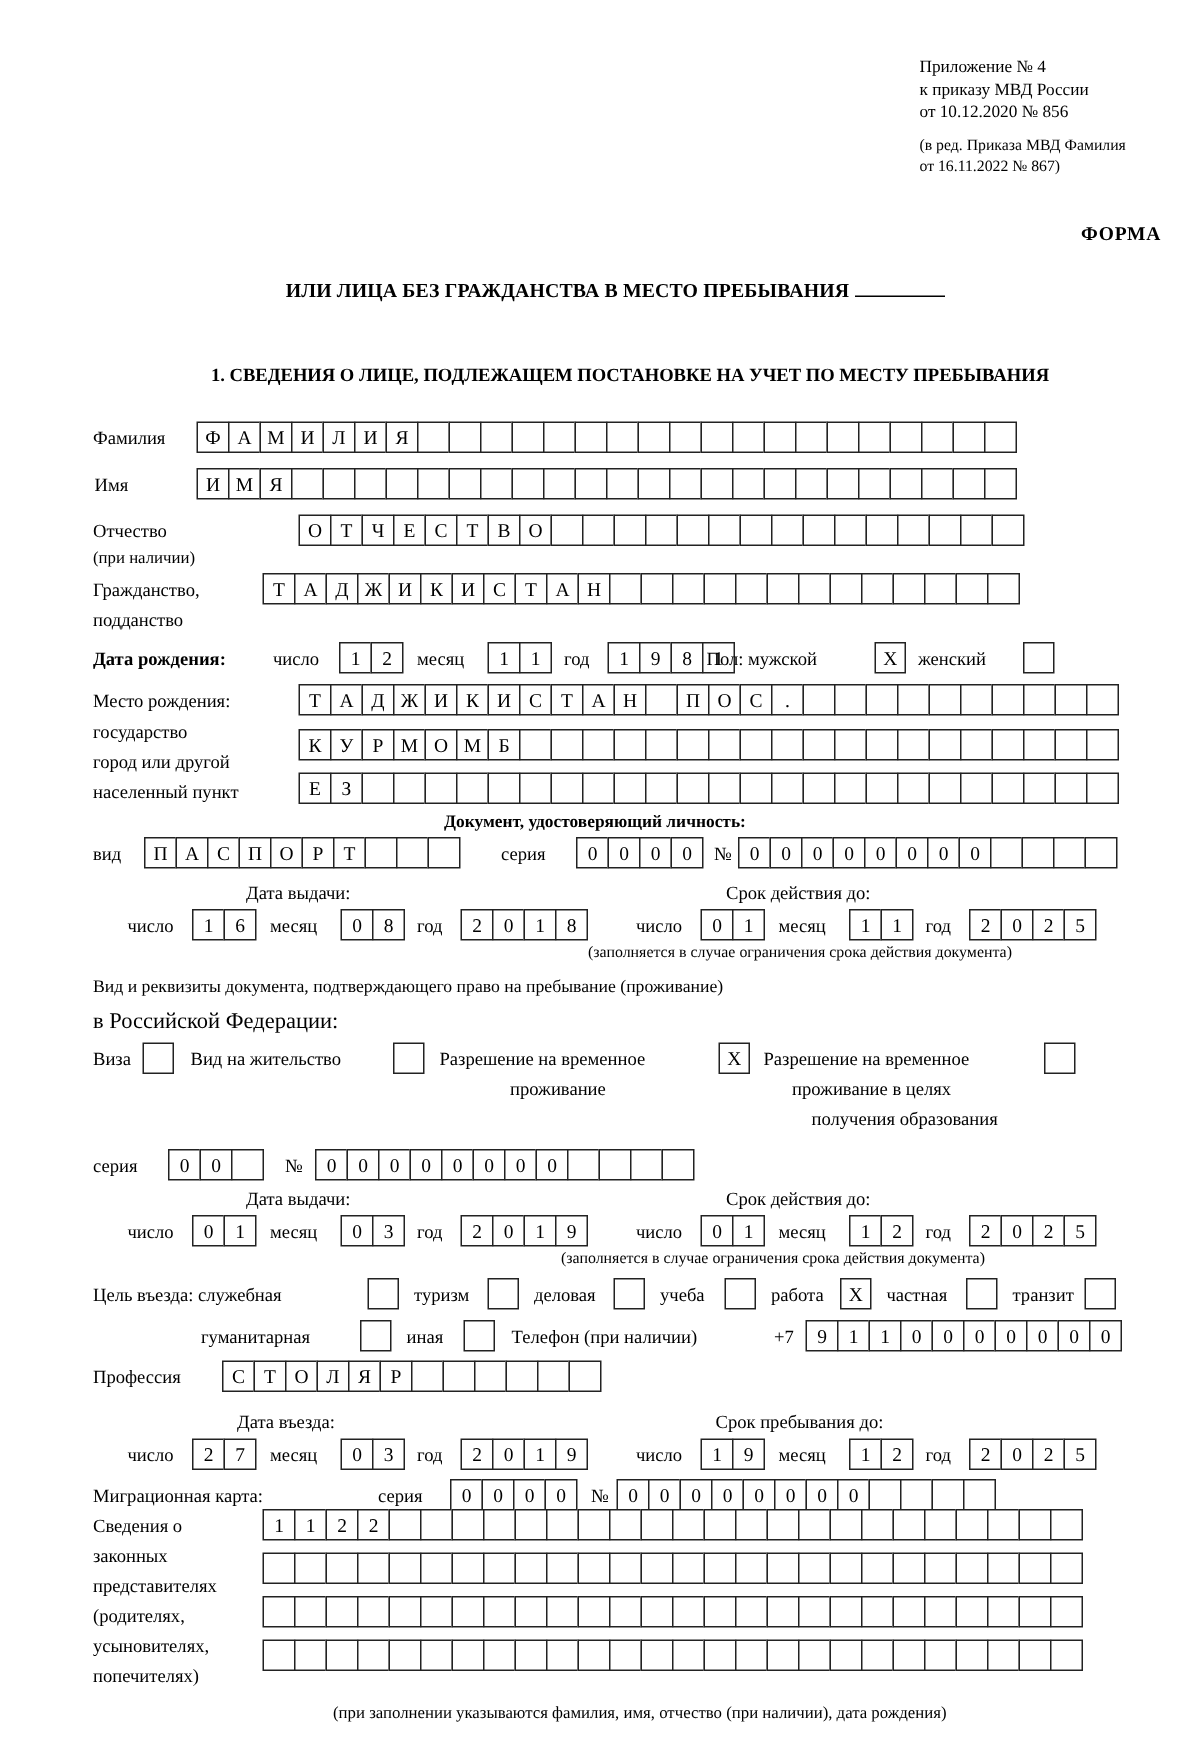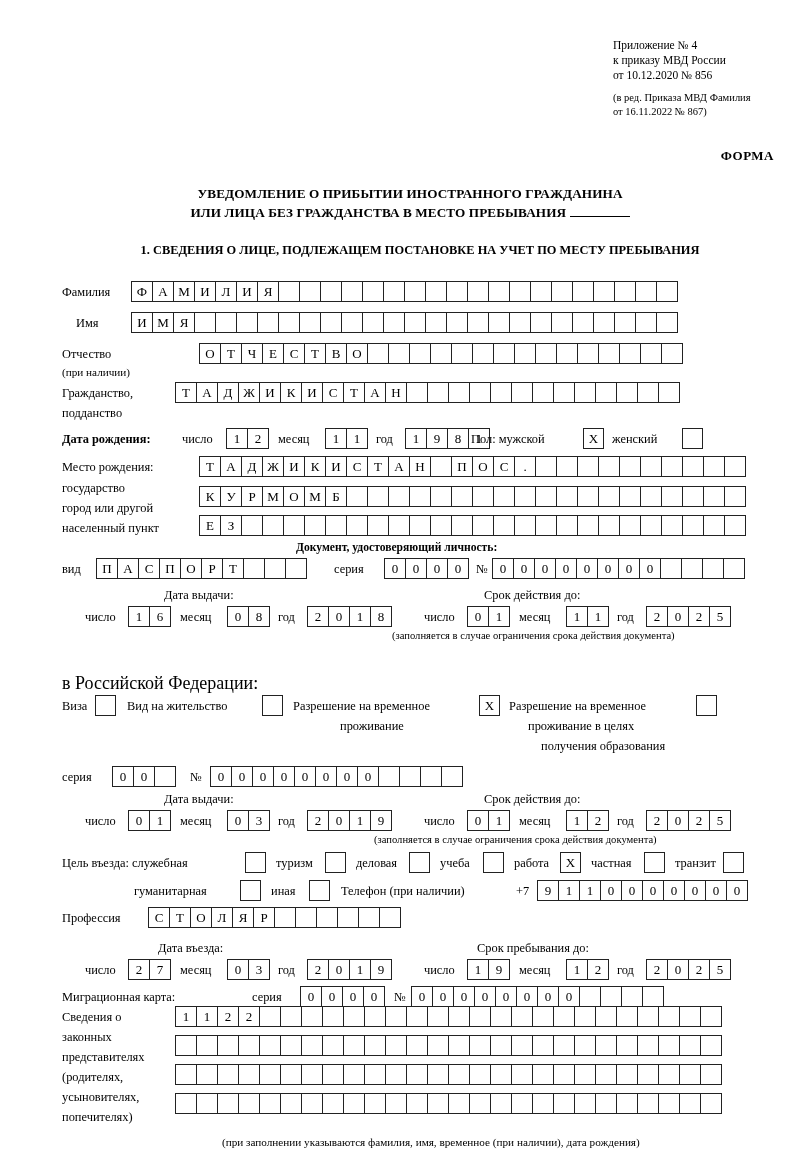--- a/index.html
+++ b/index.html
@@ -66,21 +66,20 @@
     <div>Приложение № 4</div>
     <div>к приказу МВД России</div>
     <div>от 10.12.2020 № 856</div>
     <div class="small">(в ред. Приказа МВД Фамилия</div>
     <div class="small" style="margin-top:0">от 16.11.2022 № 867)</div>
   </div>
 
   <div class="forma">ФОРМА</div>
 
   <div class="title">
-    <div>УВЕДОМЛЕНИЕ О ПРИБЫТИИ ИНОСТРАННОГО ГРАЖДАНИНА</div>
     <div><span>ИЛИ ЛИЦА БЕЗ ГРАЖДАНСТВА В МЕСТО ПРЕБЫВАНИЯ</span> <span class="ul"></span></div>
   </div>
 
   <div class="section1">1. СВЕДЕНИЯ О ЛИЦЕ, ПОДЛЕЖАЩЕМ ПОСТАНОВКЕ НА УЧЕТ ПО МЕСТУ ПРЕБЫВАНИЯ</div>
 
   <div class="lbl" style="left:62px;top:285px;">Фамилия</div>
   <div class="boxrow" id="row-surname" style="left:131px;top:281px;">
       <div class="bx">Ф</div>
       <div class="bx">А</div>
       <div class="bx">М</div>
@@ -102,21 +101,21 @@
       <div class="bx"></div>
       <div class="bx"></div>
       <div class="bx"></div>
       <div class="bx"></div>
       <div class="bx"></div>
       <div class="bx"></div>
       <div class="bx"></div>
       <div class="bx"></div>
     </div>
 
-  <div class="lbl" style="left:76px;top:316px;">Имя</div>
+  <div class="lbl" style="left:63px;top:316px;">Имя</div>
   <div class="boxrow" id="row-name" style="left:131px;top:312px;">
       <div class="bx">И</div>
       <div class="bx">М</div>
       <div class="bx">Я</div>
       <div class="bx"></div>
       <div class="bx"></div>
       <div class="bx"></div>
       <div class="bx"></div>
       <div class="bx"></div>
       <div class="bx"></div>
@@ -379,21 +378,22 @@
   <div class="lbl" style="left:617px;top:610px;">год</div>
   <div class="boxrow" id="row-docvalidyear" style="left:646px;top:606px;">
       <div class="bx">2</div>
       <div class="bx">0</div>
       <div class="bx">2</div>
       <div class="bx">5</div>
     </div>
 
   <div class="note" style="left:392px;top:630px;">(заполняется в случае ограничения срока действия документа)</div>
 
-  <div class="lbl" style="left:62px;top:673px;font-size:18px;">в Российской Федерации:</div>
+  <div class="lbl" style="left:62px;top:650px;font-size:11.8px;">Вид и реквизиты документа, подтверждающего право на пребывание (проживание)</div>
+  <div class="lbl" style="left:62px;top:673px;font-size:15px;">в Российской Федерации:</div>
 
   <div class="lbl" style="left:62px;top:699px;">Виза</div>
   <div class="inline-sq" style="left:95px;top:695px;"><span class="sq"></span></div>
   <div class="lbl" style="left:127px;top:699px;">Вид на жительство</div>
   <div class="inline-sq" style="left:262px;top:695px;"><span class="sq"></span></div>
   <div class="lbl" style="left:293px;top:699px;">Разрешение на временное</div>
   <div class="lbl" style="left:340px;top:719px;">проживание</div>
   <div class="inline-sq" style="left:479px;top:695px;"><span class="sq">X</span></div>
   <div class="lbl" style="left:509px;top:699px;">Разрешение на временное</div>
   <div class="lbl" style="left:528px;top:719px;">проживание в целях</div>
@@ -689,15 +689,15 @@
       <div class="bx"></div>
       <div class="bx"></div>
       <div class="bx"></div>
       <div class="bx"></div>
       <div class="bx"></div>
       <div class="bx"></div>
       <div class="bx"></div>
       <div class="bx"></div>
     </div>
 
-  <div class="note" style="left:222px;top:1136px;font-size:11.2px;">(при заполнении указываются фамилия, имя, временное (при наличии), дата рождения)</div>
+  <div class="note" style="left:222px;top:1136px;font-size:11.2px;">(при заполнении указываются фамилия, имя, отчество (при наличии), дата рождения)</div>
 
 </div>
 
 </body></html>

